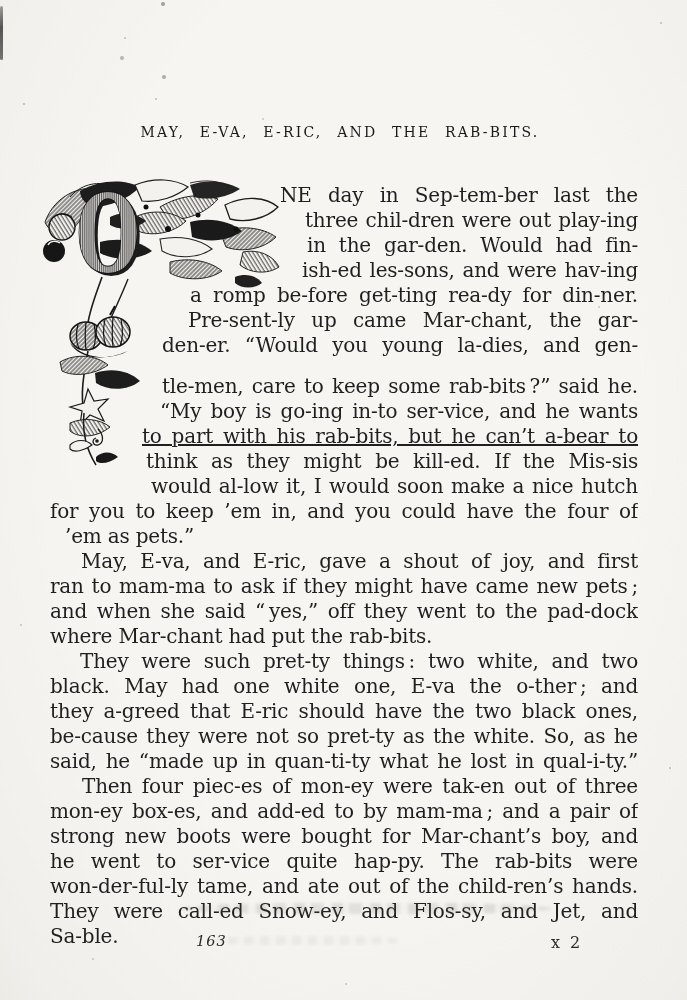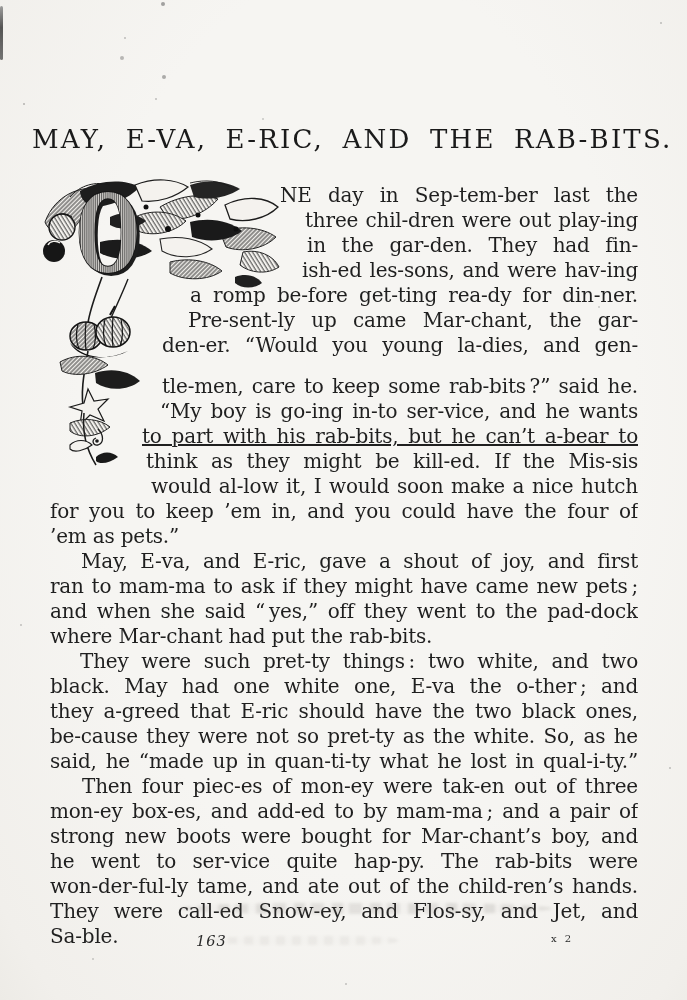--- a/index.html
+++ b/index.html
@@ -9,23 +9,23 @@
     margin:0 auto;
     background:
       radial-gradient(ellipse at 52% 42%, #f6f5f2 55%, #f1efeb 92%, #edebe6 100%);
     overflow:hidden;
     font-family:"DejaVu Serif","Liberation Serif",serif;
     color:#1f1f1f;
   }
 
   
   .title{
-    position:absolute;left:32px;top:124px;width:600px;
+    position:absolute;left:40px;top:124px;width:600px;
     text-align:center;
-    font-size:26px;letter-spacing:2.2px;word-spacing:8px;
+    font-size:14px;letter-spacing:2.2px;word-spacing:8px;
     color:#1a1a1a;white-space:nowrap;
   }
 
   
   .body{
     position:absolute;left:50px;top:183px;width:588px;
     font-size:20px;letter-spacing:-0.2px;
   }
   .para{margin:0;}
   .line{
@@ -40,34 +40,34 @@
   .pa .line:nth-child(4){padding-left:252px;}
   .pa .line:nth-child(5){padding-left:140px;}
   
   .pb .line:nth-child(1){padding-left:138px;}
   .pb .line:nth-child(2){padding-left:112px;}
   .pb .line:nth-child(3){padding-left:112px;margin-top:16px;}
   .pb .line:nth-child(4){padding-left:110px;}
   .pb .line:nth-child(5){padding-left:92px;text-decoration:underline;}
   .pb .line:nth-child(6){padding-left:96px;}
   .pb .line:nth-child(7){padding-left:101px;}
-  .pb .line:nth-child(9){text-align-last:left;}
+  .pb .line:nth-child(9){text-align-last:left;margin-left:15px;}
   
   .pc .line:nth-child(1){padding-left:31px;}
   .pc .line:nth-child(4){text-align-last:left;}
   .pd .line:nth-child(1){padding-left:30px;}
   .pe .line:nth-child(1){padding-left:32px;}
   .pe .line:nth-child(7){text-align-last:left;}
 
   
   .ornament{position:absolute;left:40px;top:177px;width:250px;height:295px;}
 
   
   .folio{position:absolute;left:196px;top:933px;font-size:14.5px;color:#2a2a2a;letter-spacing:1px;font-style:italic;}
-  .signature{position:absolute;left:551px;top:933px;font-size:10px;color:#2a2a2a;word-spacing:5px;}
+  .signature{position:absolute;left:551px;top:933px;font-size:16px;color:#2a2a2a;word-spacing:5px;}
 
   
   .edge-mark{
     position:absolute;left:0;top:6px;width:3px;height:54px;
     background:linear-gradient(#888,#2e2e2e 40%,#555);
     filter:blur(.4px);opacity:.8;border-radius:2px;
   }
   .specks{
     position:absolute;left:0;top:0;width:2px;height:2px;border-radius:50%;
     background:transparent;
@@ -174,21 +174,21 @@
 
       <text x="100" y="96.5" transform="translate(3.2,0) scale(0.68 1)" text-anchor="middle" font-family="DejaVu Serif, serif" font-size="107" font-weight="bold" fill="#1d1d1d">O</text>
       <text x="100" y="94" transform="scale(0.68 1)" text-anchor="middle" font-family="DejaVu Serif, serif" font-size="107" font-weight="bold" fill="url(#ost)" stroke="#141414" stroke-width="2" paint-order="stroke fill">O</text>
     </svg>
   </div>
 
   <div class="body">
     <div class="para pa">
         <div class="line">NE day in Sep-tem-ber last the</div>
         <div class="line">three chil-dren were out play-ing</div>
-        <div class="line">in the gar-den.  They had fin-</div>
+        <div class="line">in the gar-den.  Would had fin-</div>
         <div class="line">ish-ed les-sons, and were hav-ing</div>
         <div class="line">a romp be-fore get-ting rea-dy for din-ner.</div>
       </div>
     <div class="para pb">
         <div class="line">Pre-sent-ly up came Mar-chant, the gar-</div>
         <div class="line">den-er.  “Would you young la-dies, and gen-</div>
         <div class="line">tle-men, care to keep some rab-bits ?” said he.</div>
         <div class="line">“My boy is go-ing in-to ser-vice, and he wants</div>
         <div class="line">to part with his rab-bits, but he can’t a-bear to</div>
         <div class="line">think as they might be kill-ed.  If the Mis-sis</div>

